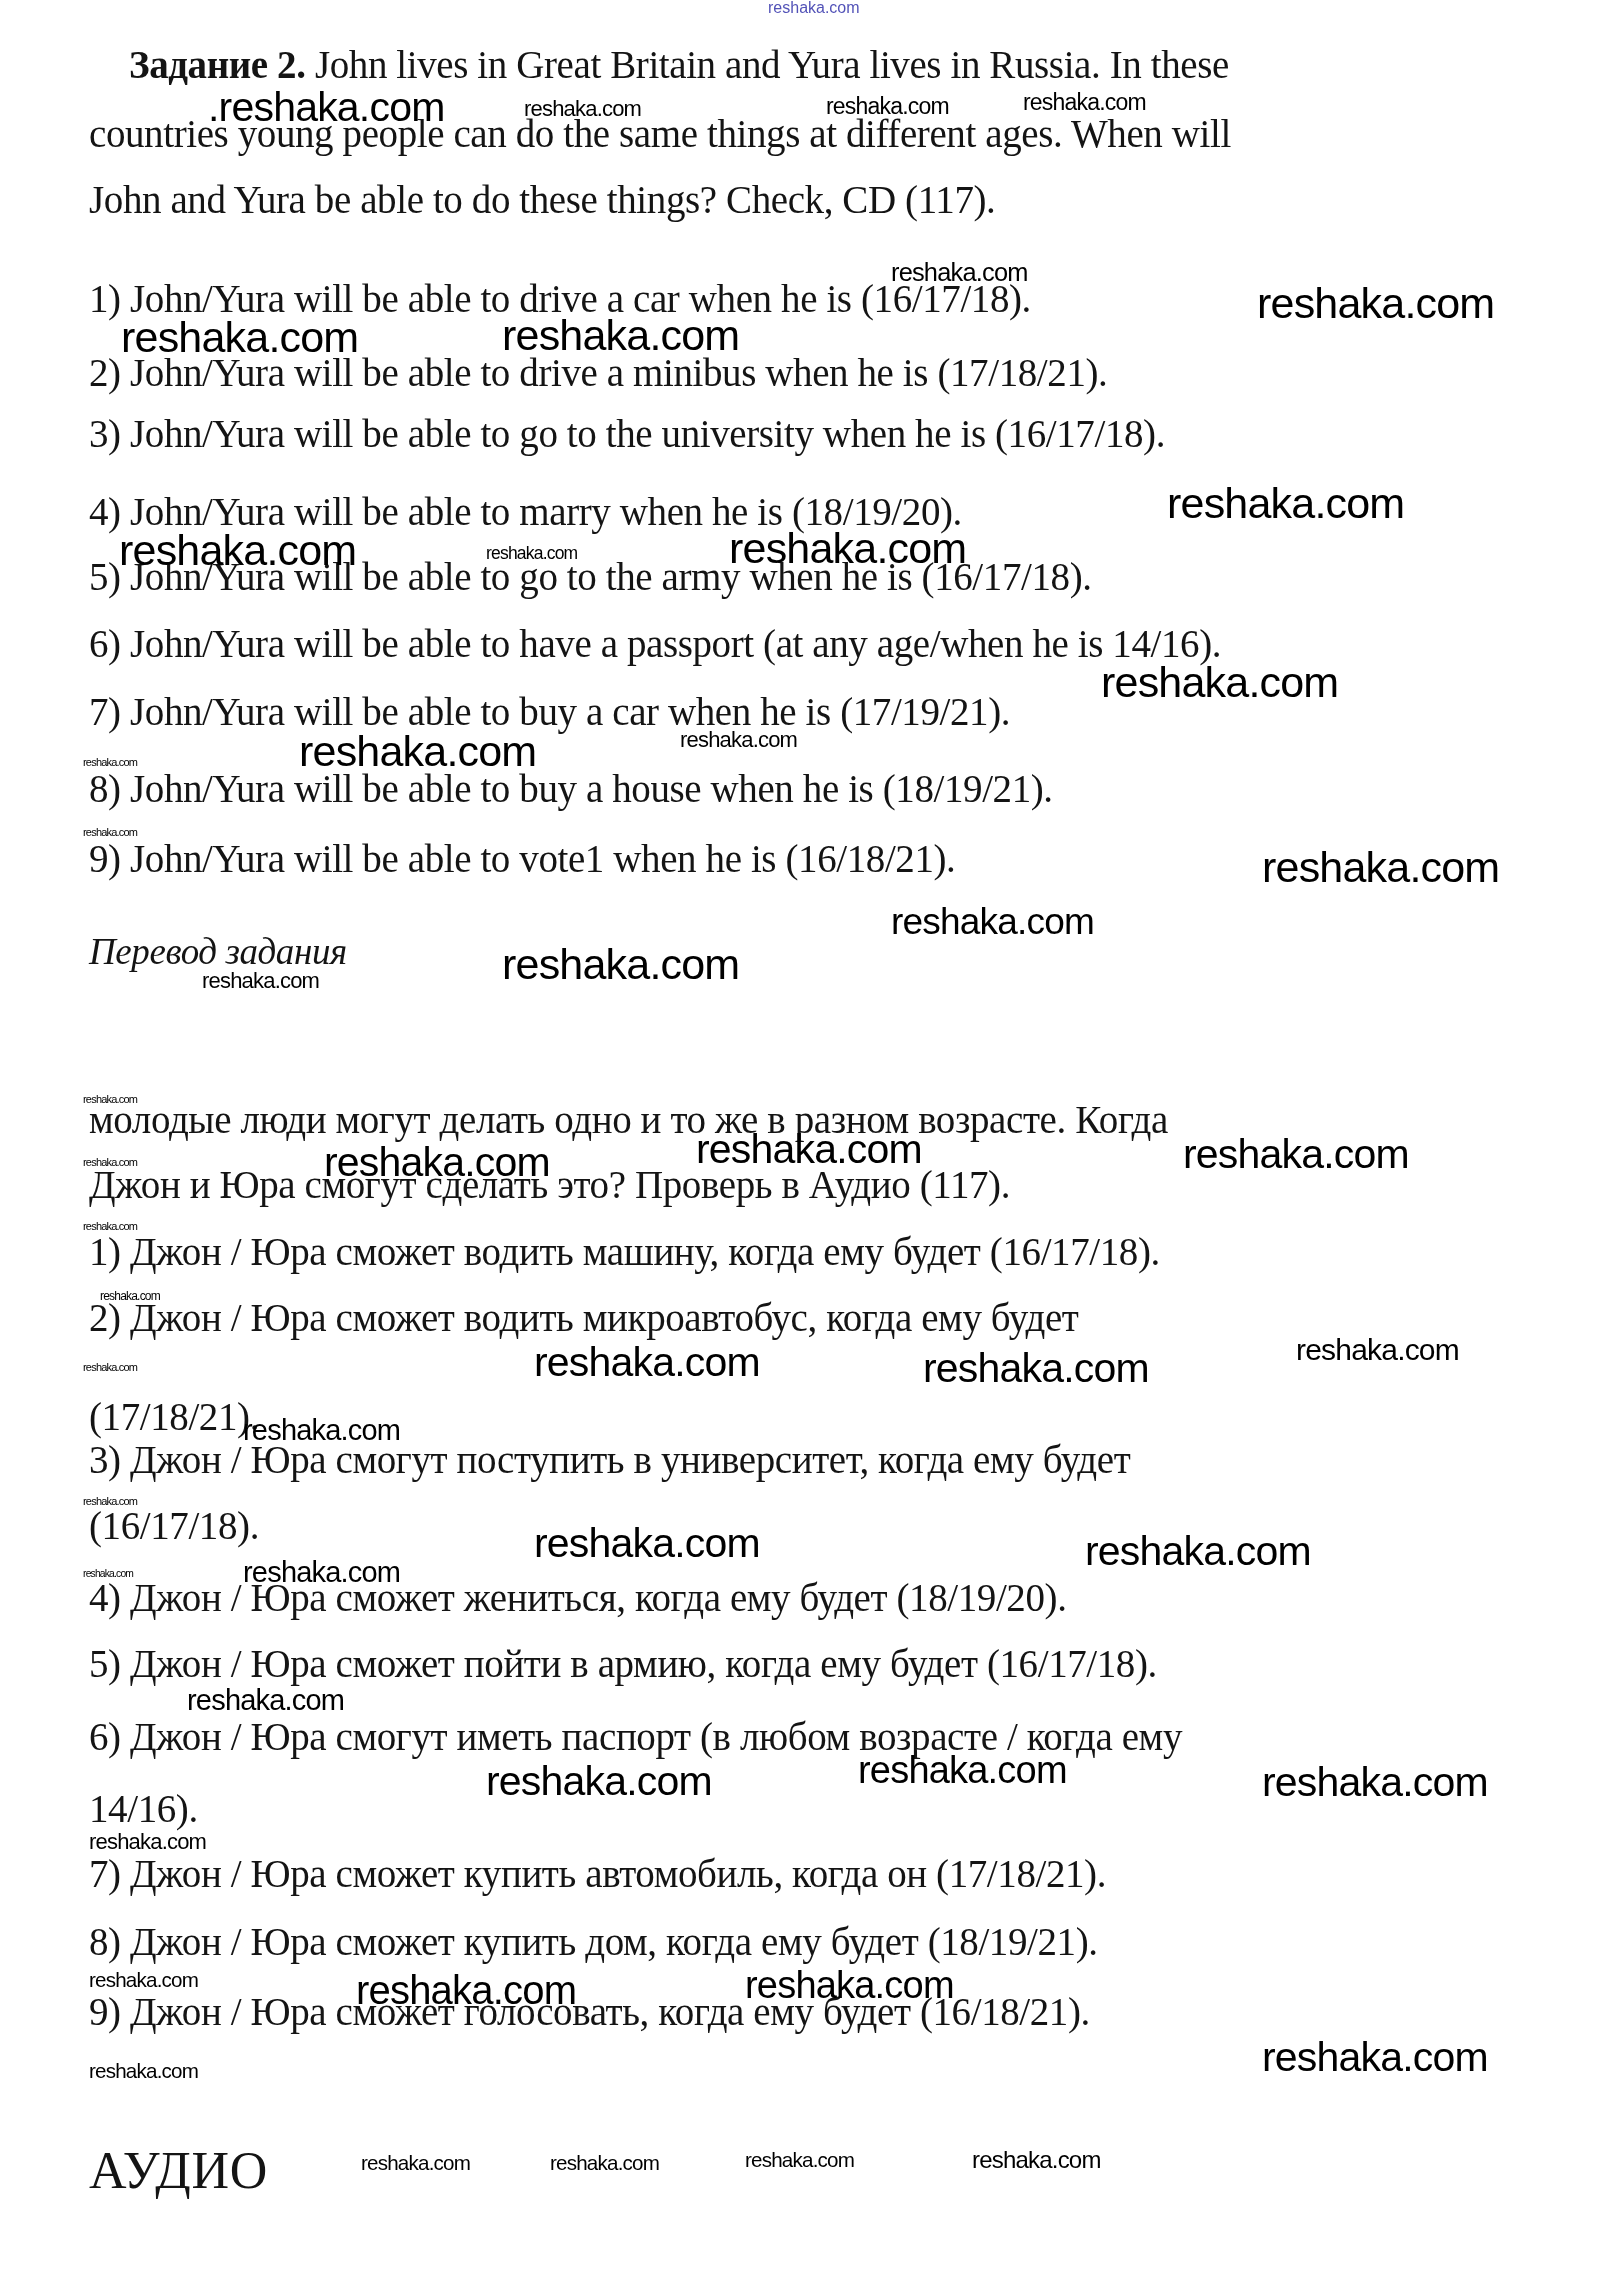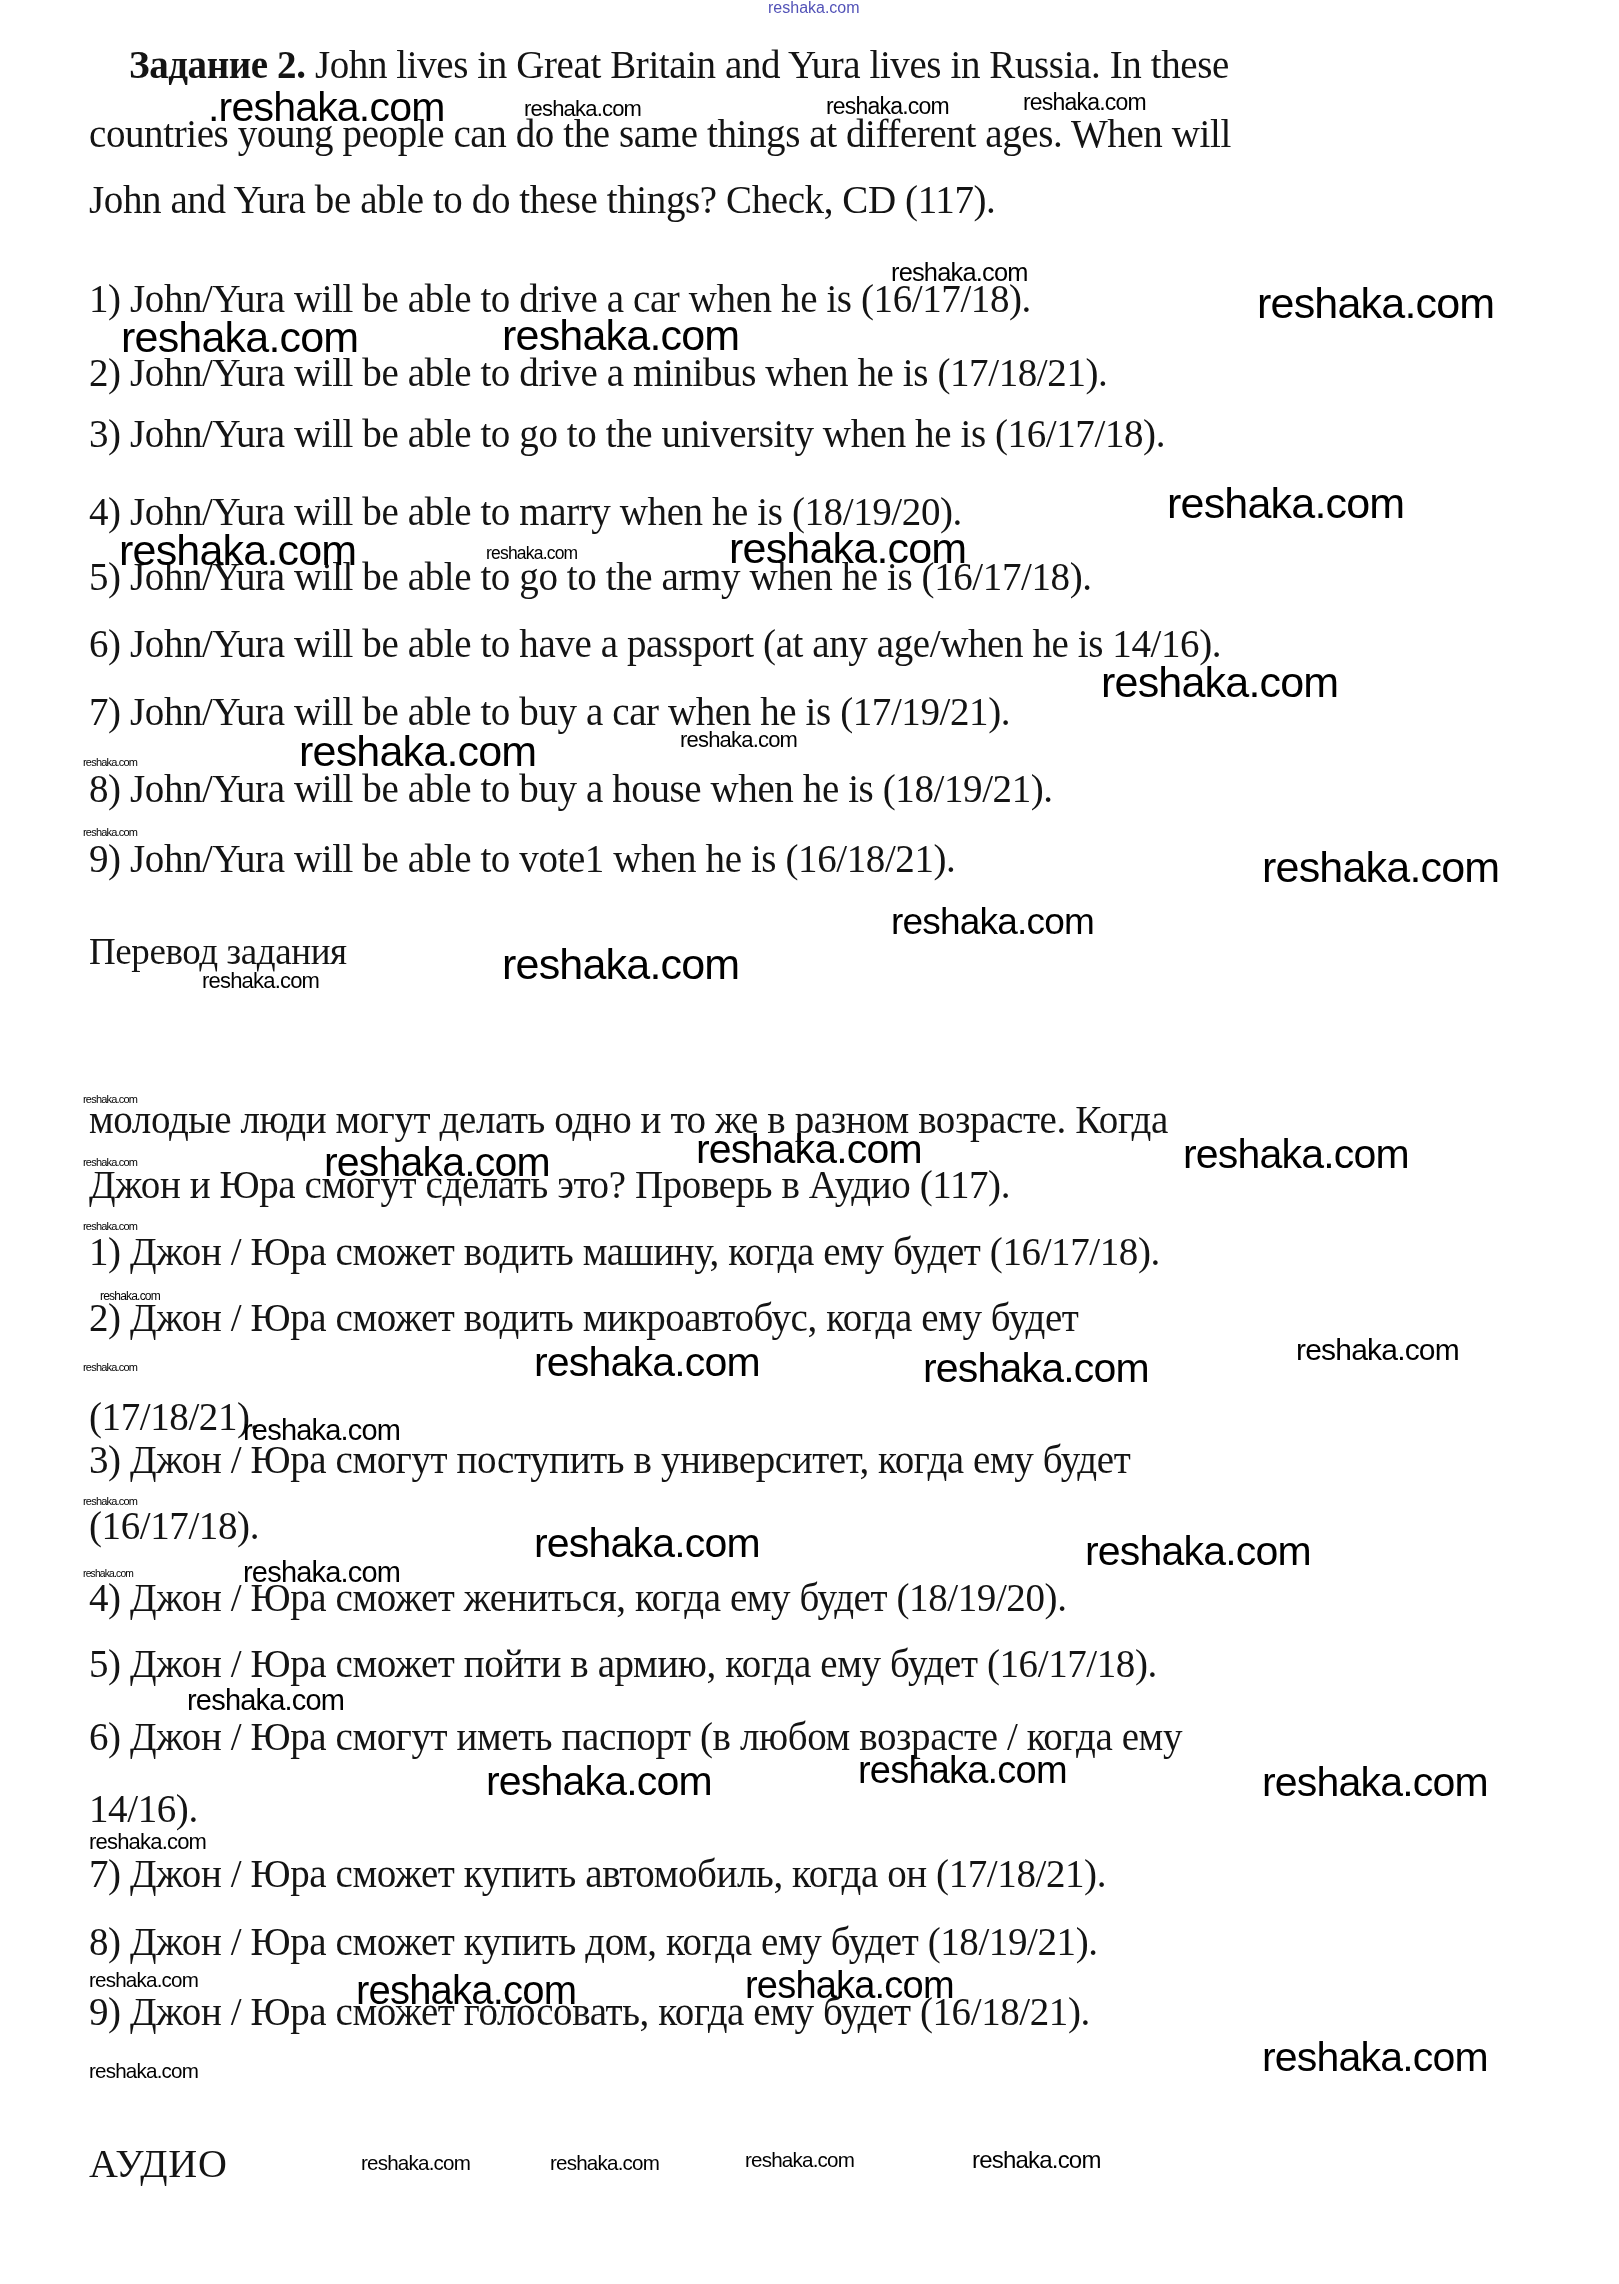--- a/index.html
+++ b/index.html
@@ -14,23 +14,23 @@
   }
   .line{
     position:absolute;
     left:89px;
     white-space:nowrap;
     font-size:39px;
     letter-spacing:-0.4px;
     line-height:1.1;
   }
   .bold{font-weight:bold;margin-left:40px;}
-  .italic{}
+  .italic{font-style:italic;}
   .heading-translation{font-size:37px;}
-  .audio{font-size:40px;letter-spacing:0.8px;}
+  .audio{font-size:52px;letter-spacing:0.8px;}
   .wm{
     position:absolute;
     font-family:"Liberation Sans","DejaVu Sans",sans-serif;
     color:#000000;
     letter-spacing:-0.8px;
     white-space:nowrap;
     line-height:1;
   }
   .wm-blue{
     color:#4040b0;

